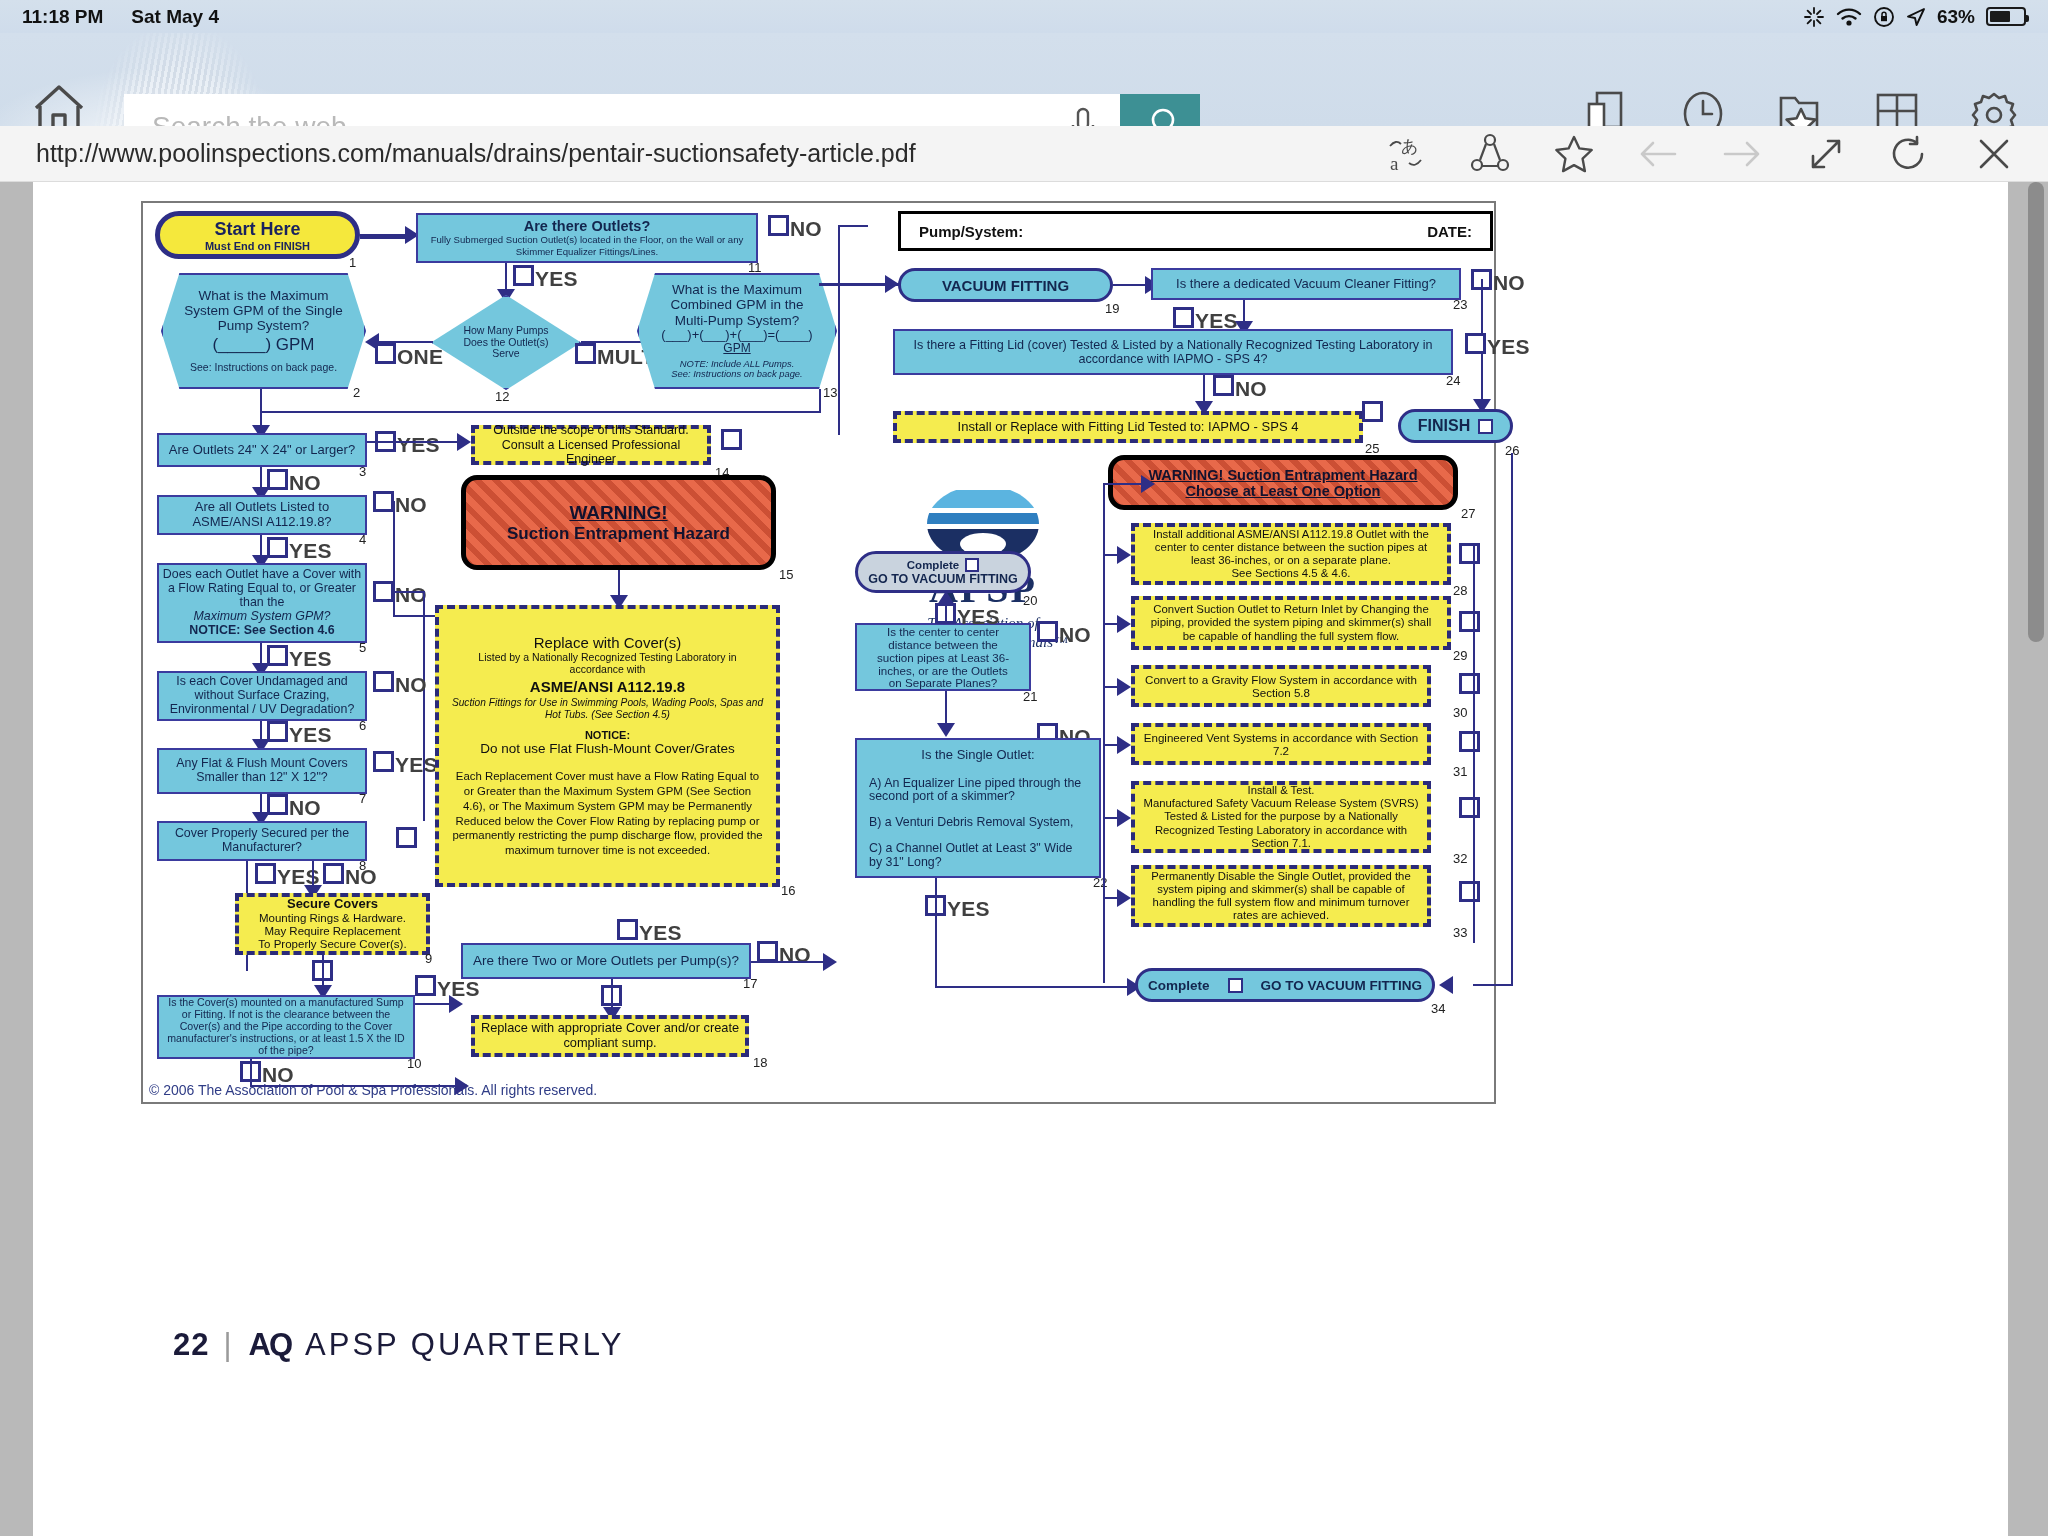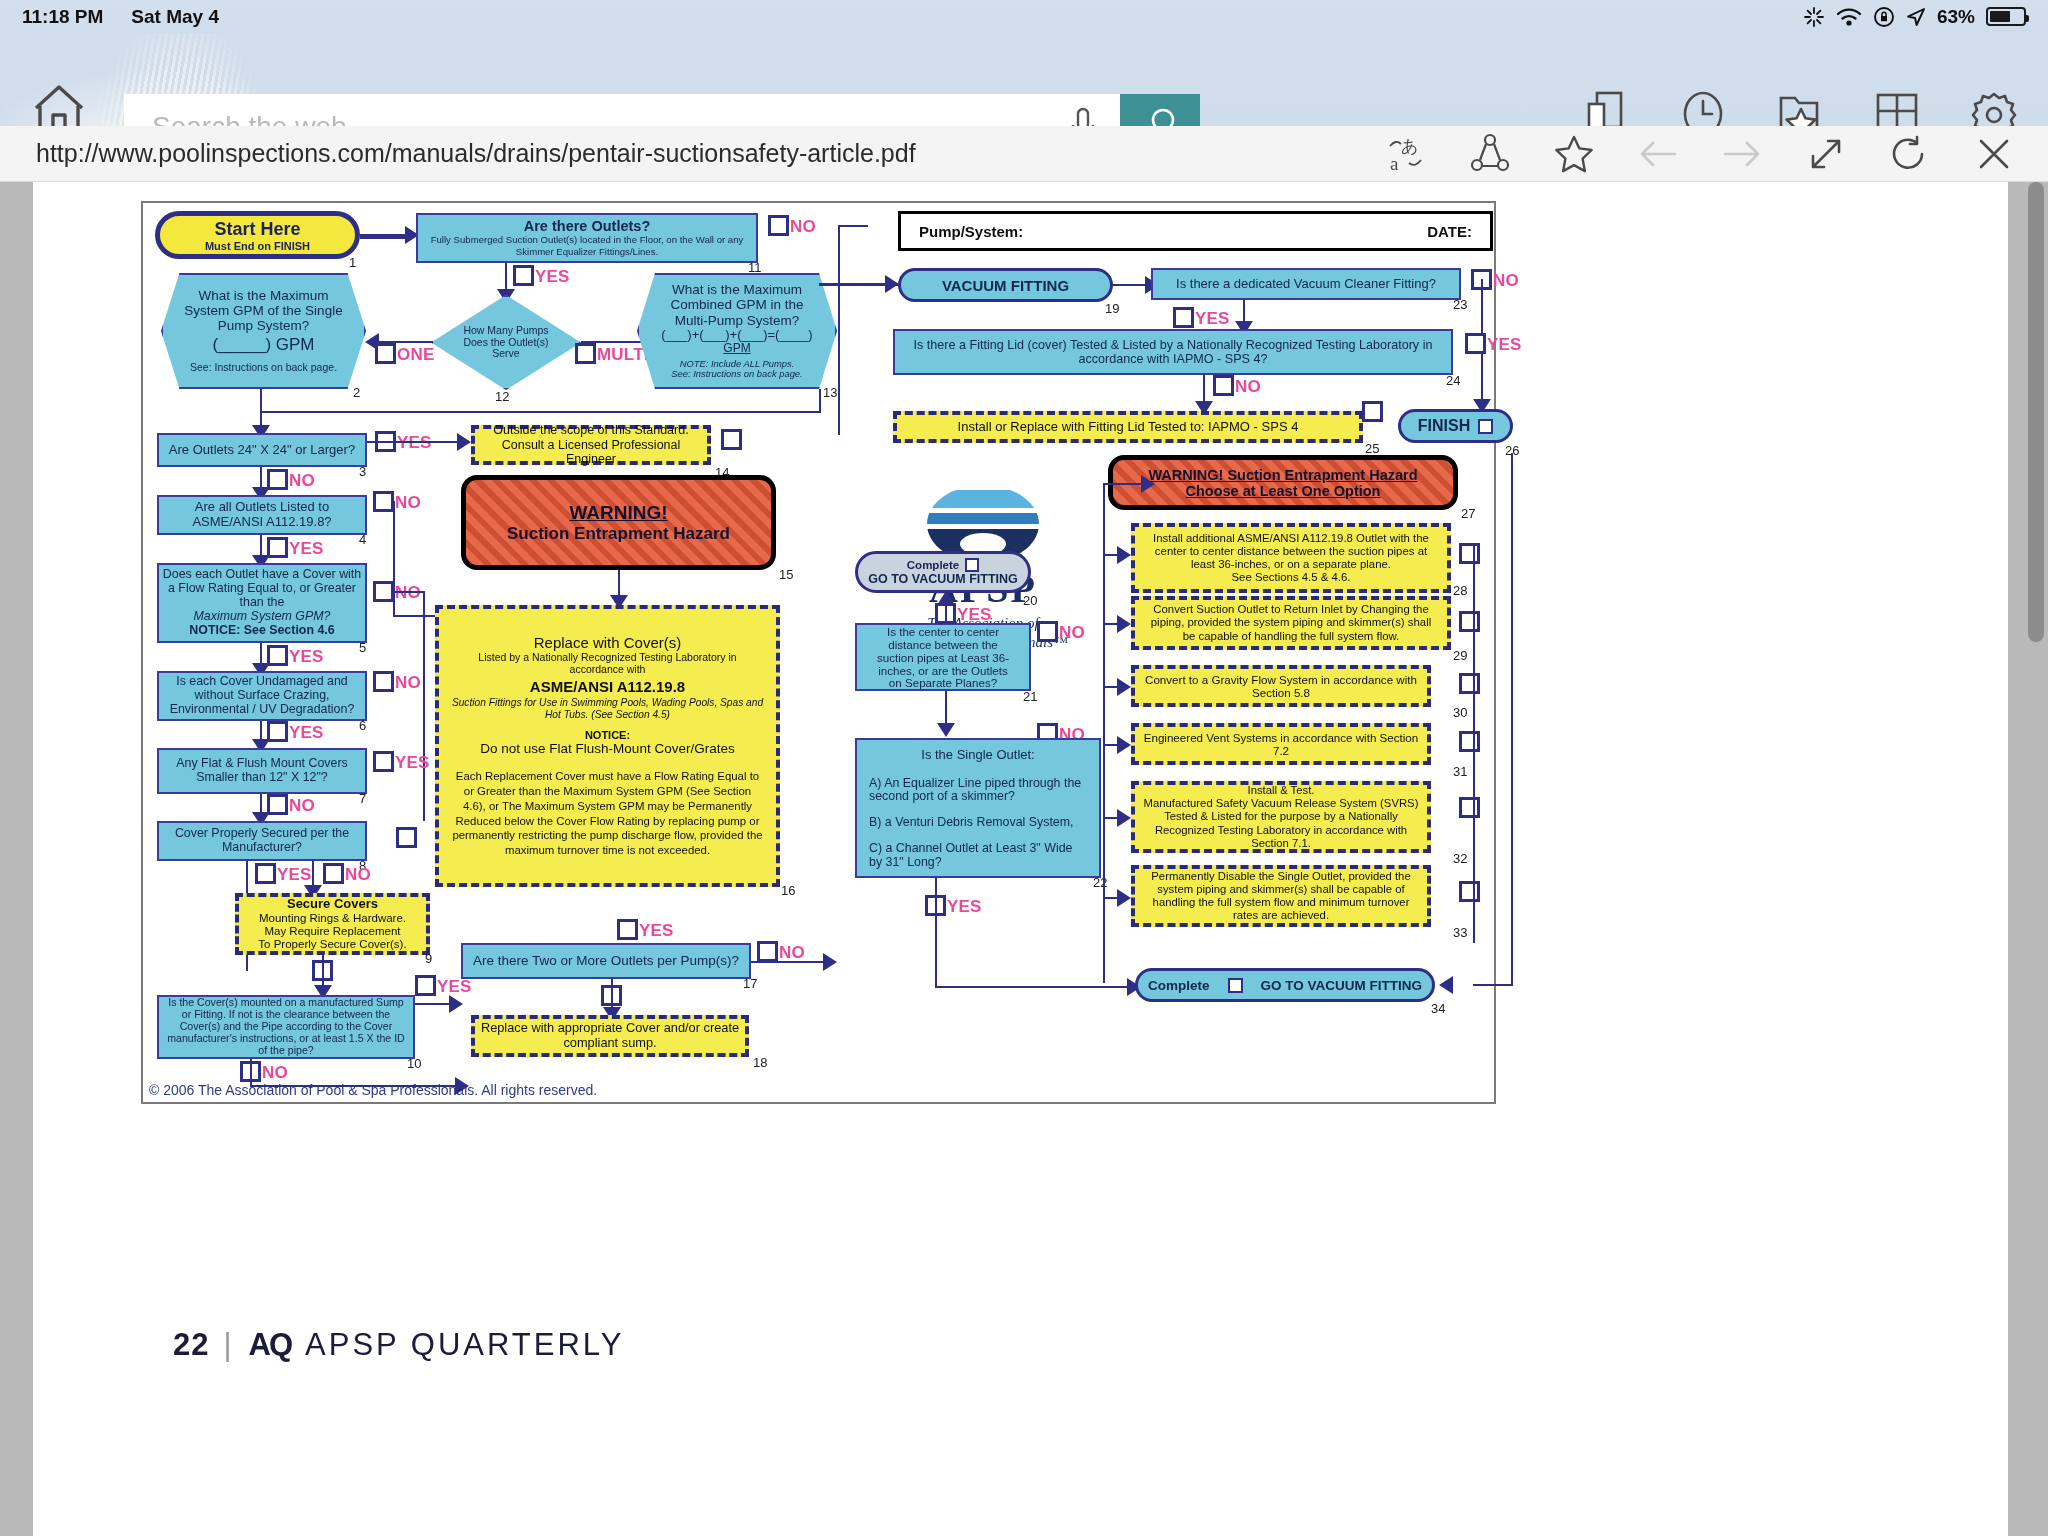--- a/index.html
+++ b/index.html
@@ -150,21 +150,21 @@
   .diamond{
     background:#74c7dd; border:2px solid #3b3b9e;
     display:flex;align-items:center;justify-content:center;text-align:center;
     color:#13264f; line-height:1.1;
     clip-path: polygon(50% 0, 100% 50%, 50% 100%, 0 50%);
   }
   .numlbl{position:absolute; font-size:13px; color:#222;}
   .chk{
     position:absolute; width:21px;height:21px;border:3px solid #2e2e86;background:#fff;
   }
-  .chklbl{position:absolute;font-size:17px;font-weight:bold;color:#ec4899;letter-spacing:.2px;}
+  .chklbl{position:absolute;font-size:21px;font-weight:bold;color:#404040;letter-spacing:.2px;}
   .ln{position:absolute;background:#2e2e86;}
   .arrowdn{
     position:absolute;width:0;height:0;
     border-left:9px solid transparent;border-right:9px solid transparent;
     border-top:14px solid #2e2e86;
   }
   .arrowrt{
     position:absolute;width:0;height:0;
     border-top:9px solid transparent;border-bottom:9px solid transparent;
     border-left:14px solid #2e2e86;
@@ -703,21 +703,21 @@
       <div class="ln" style="left:792px;top:675px;width:2px;height:110px;"></div>
       <div class="ln" style="left:792px;top:783px;width:200px;height:2px;"></div>
       <div class="arrowrt" style="left:984px;top:775px;"></div>
 
       <div class="warnbox" style="position:absolute;left:965px;top:252px;width:350px;height:55px;">
         <span style="font-size:14.5px;text-decoration:underline;">WARNING! Suction Entrapment Hazard</span>
         <span style="font-size:14.5px;text-decoration:underline;">Choose at Least One Option</span>
       </div>
       <div class="numlbl" style="left:1318px;top:303px;">27</div>
 
-      <div class="node yellowdash" style="left:988px;top:320px;width:320px;height:70px;flex-direction:column;font-size:11.4px;padding:0 8px;">
+      <div class="node yellowdash" style="left:988px;top:320px;width:320px;height:62px;flex-direction:column;font-size:11.4px;padding:0 8px;">
         <span style="white-space:pre-line;">Install additional ASME/ANSI A112.19.8 Outlet with the center to center distance between the suction pipes at least 36-inches, or on a separate plane.
 See Sections 4.5 &amp; 4.6.</span>
       </div>
       <div class="numlbl" style="left:1310px;top:380px;">28</div>
       <div class="chk" style="left:1316px;top:340px;"></div>
 
       <div class="node yellowdash" style="left:988px;top:393px;width:320px;height:54px;flex-direction:column;font-size:11.4px;padding:0 8px;">
         <span>Convert Suction Outlet to Return Inlet by Changing the piping, provided the system piping and skimmer(s) shall be capable of handling the full system flow.</span>
       </div>
       <div class="numlbl" style="left:1310px;top:445px;">29</div>

